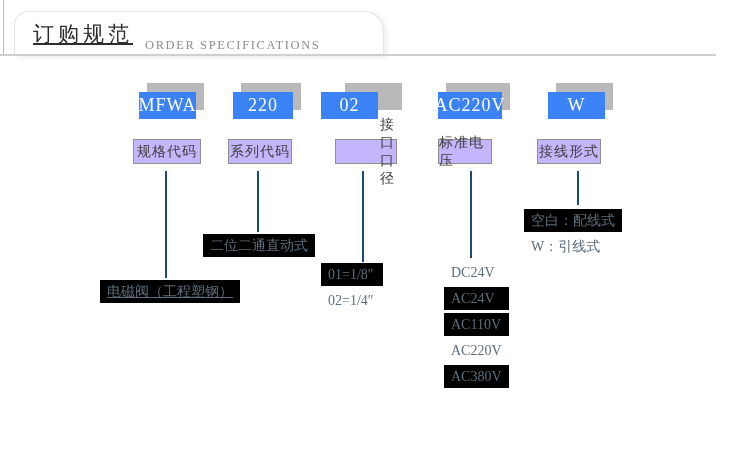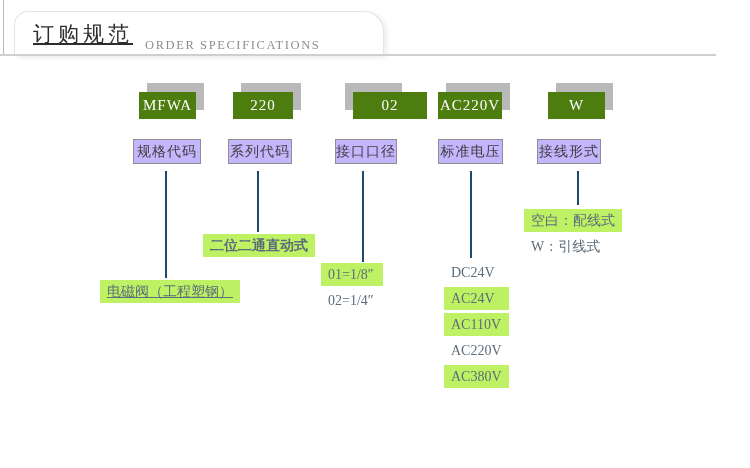--- a/index.html
+++ b/index.html
@@ -44,23 +44,23 @@
     background: #cfcfcf;
   }
 
   
   .code-shadow {
     position: absolute; top: 83px; height: 27px;
     background: #b9b9b9;
   }
   .code-box {
     position: absolute; top: 92px; height: 27px;
-    background: #4d7c0f;
+    background: #3b82f6;
     color: #ffffff;
-    font-size: 15px; letter-spacing: 1px;
+    font-size: 18px; letter-spacing: 1px;
     display: flex; align-items: center; justify-content: center;
   }
 
   
   .spec-label {
     position: absolute; top: 139px; height: 25px;
     border: 1px solid #8f8f8f; background: #c4b5fd;
     color: #3f3f3f; font-size: 14px; letter-spacing: 1px;
     display: flex; align-items: center; justify-content: center;
   }
@@ -74,21 +74,21 @@
   
   .desc, .opt {
     position: absolute;
     font-size: 14px; color: #5d6d7a;
     white-space: nowrap;
     padding: 3px 7px;
     line-height: 17px;
   }
   .opt-list { position: absolute; display: flex; flex-direction: column; }
   .opt-list .opt { position: static; margin-bottom: 3px; min-width: 62px; }
-  .hl { background: #bef264; }
+  .hl { background: #000000; }
 </style>
 </head>
 <body>
 
 <div class="page">
 
   <div class="left-rule"></div>
   <div class="header-card"></div>
   <div class="title-cn">订购规范</div>
   <div class="title-en">ORDER SPECIFICATIONS</div>
@@ -97,34 +97,34 @@
   <div class="code-shadow" style="left:147px;width:57px;"></div>
   <div class="code-box" style="left:139px;width:57px;">MFWA</div>
   <div class="spec-label" style="left:133px;width:68px;">规格代码</div>
   <div class="vline" style="left:165px;height:107px;"></div>
   <div class="desc hl" style="left:100px;top:280px;text-decoration:underline;">电磁阀（工程塑钢）</div>
 
   <div class="code-shadow" style="left:241px;width:60px;"></div>
   <div class="code-box" style="left:233px;width:60px;">220</div>
   <div class="spec-label" style="left:228px;width:64px;">系列代码</div>
   <div class="vline" style="left:257px;height:61px;"></div>
-  <div class="desc hl" style="left:203px;top:234px;font-weight:bold;">二位二通直动式</div>
+  <div class="desc hl" style="left:203px;top:234px;">二位二通直动式</div>
 
   <div class="code-shadow" style="left:345px;width:57px;"></div>
-  <div class="code-box" style="left:353px;width:74px;">02</div>
-  <div class="spec-label" style="left:335px;width:62px;">接口口径</div>
+  <div class="code-box" style="left:321px;width:57px;">02</div>
+  <div class="spec-label" style="left:335px;width:62px;padding-left:44px;">接口口径</div>
   <div class="vline" style="left:362px;height:91px;"></div>
   <div class="opt-list" style="left:321px;top:263px;">
     <div class="opt hl">01=1/8″</div>
     <div class="opt">02=1/4″</div>
   </div>
 
   <div class="code-shadow" style="left:446px;width:64px;"></div>
   <div class="code-box" style="left:438px;width:64px;">AC220V</div>
-  <div class="spec-label" style="left:438px;width:65px;">标准电压</div>
+  <div class="spec-label" style="left:438px;width:54px;">标准电压</div>
   <div class="vline" style="left:470px;height:87px;"></div>
   <div class="opt-list" style="left:444px;top:261px;">
     <div class="opt">DC24V</div>
     <div class="opt hl">AC24V</div>
     <div class="opt hl">AC110V</div>
     <div class="opt">AC220V</div>
     <div class="opt hl">AC380V</div>
   </div>
 
   <div class="code-shadow" style="left:556px;width:57px;"></div>

